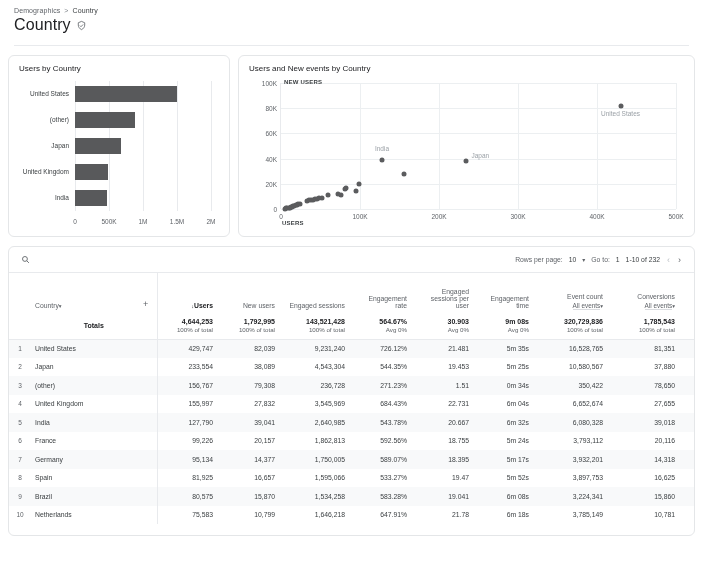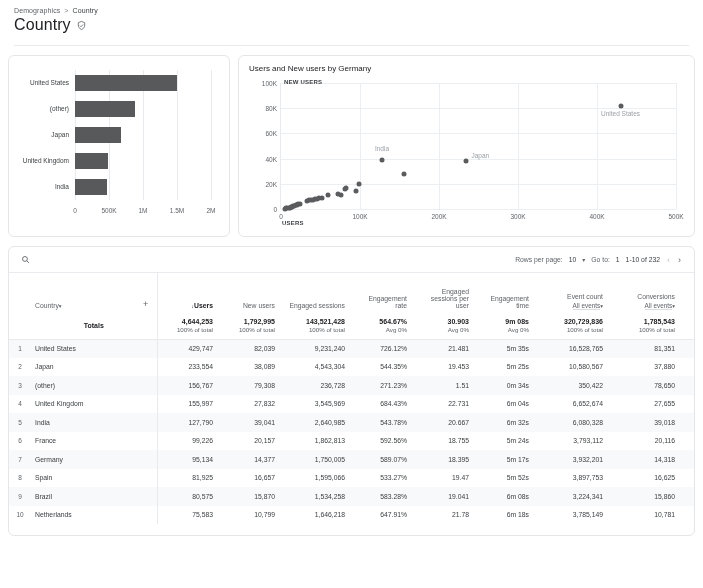--- a/index.html
+++ b/index.html
@@ -150,20 +150,21 @@
           <path d="M8.5 12.2l2.4 2.4 4.6-4.8"></path>
         </svg>
       </span>
     </div>
     <div class="header-rule"></div>
   </div>
 
   <div class="cards">
 
     <div class="card card-left">
+      <div class="card-title">Users by Country</div>
       <div class="barchart" id="barchart">
           <div class="bc-plot">
             <div class="bc-gridline" style="left: 0%;"></div>
             <div class="bc-gridline" style="left: 25%;"></div>
             <div class="bc-gridline" style="left: 50%;"></div>
             <div class="bc-gridline" style="left: 75%;"></div>
             <div class="bc-gridline" style="left: 100%;"></div>
             <div class="bc-row" style="top: 3.6%; height: 12.8%;">
               <div class="bc-bar" style="width: 75%; background: rgb(88, 89, 91);"></div>
               <div class="bc-cat">United States</div>
@@ -187,21 +188,21 @@
           </div>
           <div class="bc-xlabel" style="left: 56px;">0</div>
           <div class="bc-xlabel" style="left: 90px;">500K</div>
           <div class="bc-xlabel" style="left: 124px;">1M</div>
           <div class="bc-xlabel" style="left: 158px;">1.5M</div>
           <div class="bc-xlabel" style="left: 192px;">2M</div>
         </div>
     </div>
 
     <div class="card card-right">
-      <div class="card-title">Users and New users by Germany</div>
+      <div class="card-title">Users and New events by Country</div>
       <div class="scatter" id="scatter">
           <div class="sc-plot">
             <div class="sc-hline" style="top: 100%;"></div>
             <div class="sc-ylabel" style="top: 100%;">0</div>
             <div class="sc-hline" style="top: 80%;"></div>
             <div class="sc-ylabel" style="top: 80%;">20K</div>
             <div class="sc-hline" style="top: 60%;"></div>
             <div class="sc-ylabel" style="top: 60%;">40K</div>
             <div class="sc-hline" style="top: 40%;"></div>
             <div class="sc-ylabel" style="top: 40%;">60K</div>

